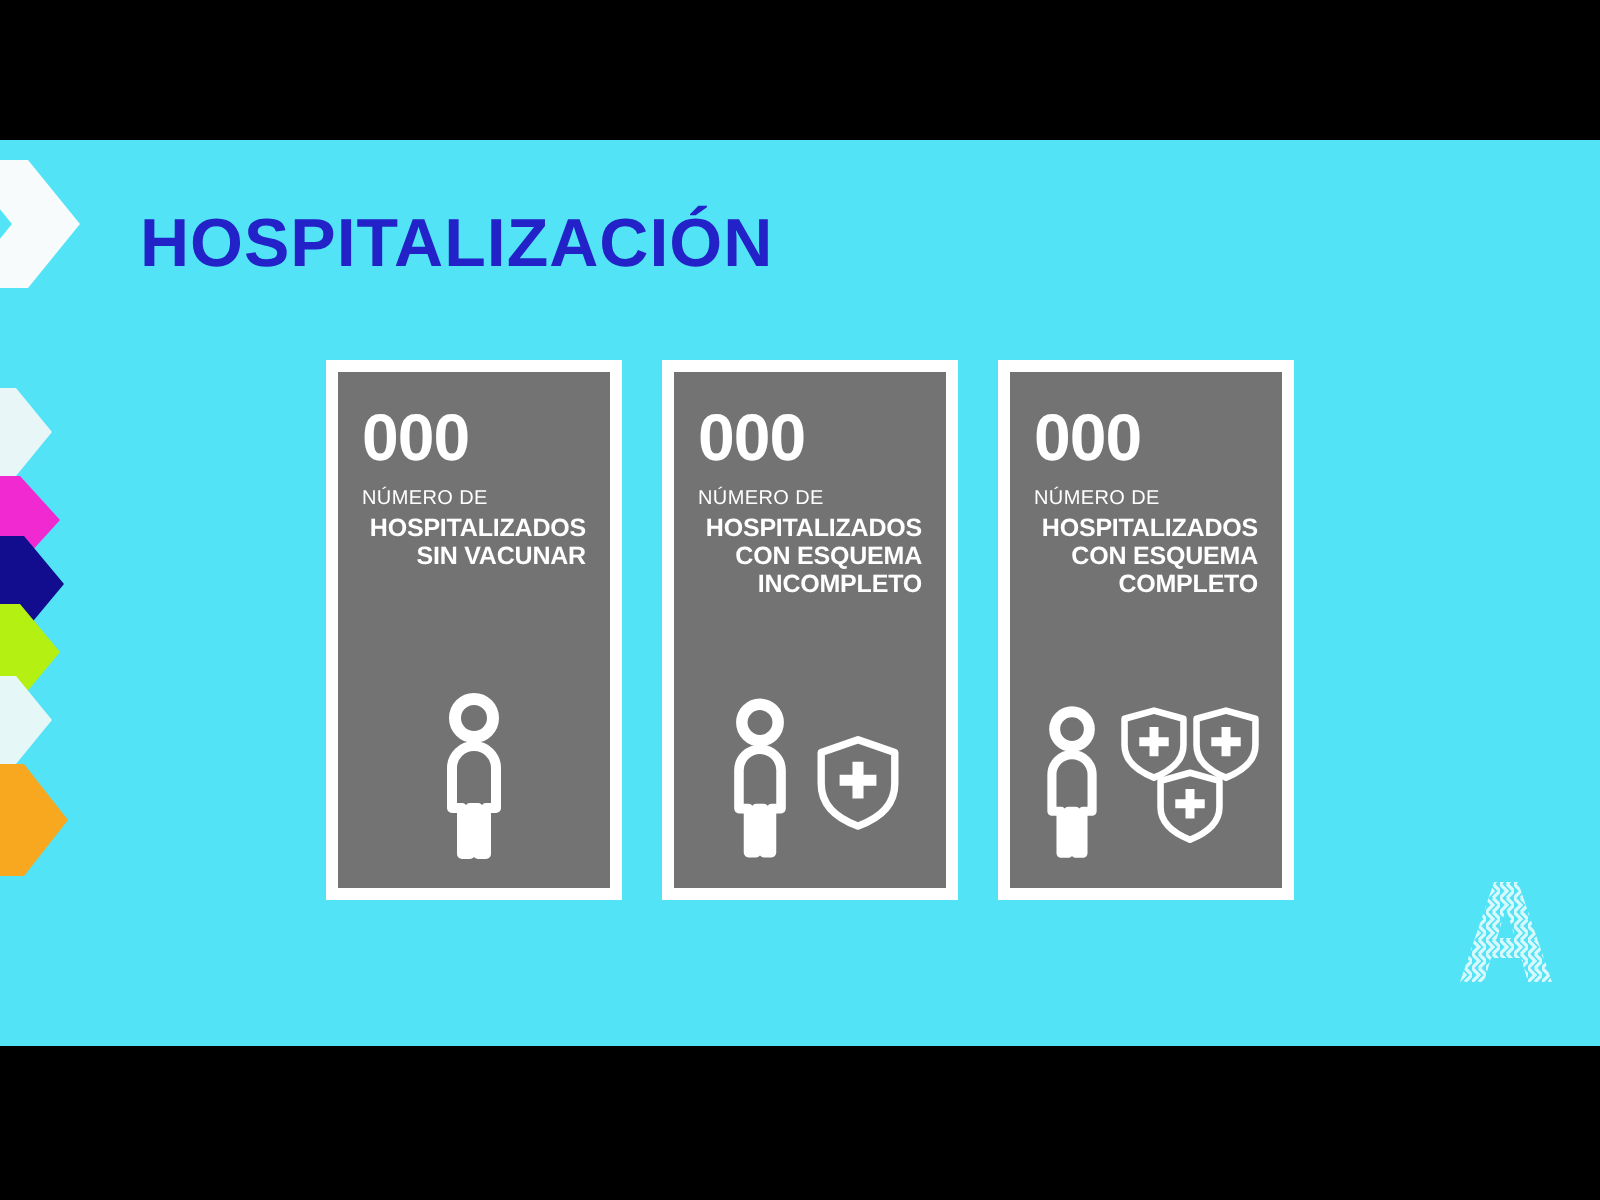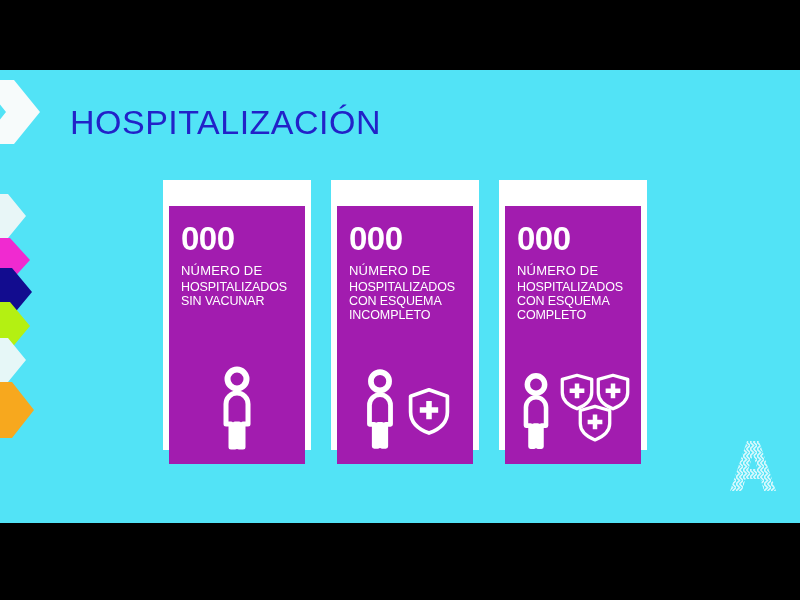--- a/index.html
+++ b/index.html
@@ -49,21 +49,21 @@
     height: 453px;
     pointer-events: none;
   }
 
   
   #page-title {
     position: absolute;
     left: 70px;
     top: 33px;
     font-size: 34px;
-    font-weight: normal;
+    font-weight: bold;
     letter-spacing: 0.5px;
     color: #2222c8;
     font-family: "Liberation Sans", sans-serif;
     white-space: nowrap;
   }
 
   
   #cards {
     position: absolute;
     left: 163px;
@@ -74,50 +74,50 @@
   .card {
     width: 148px;
     height: 270px;
     background: #ffffff;
     padding: 6px;
     box-sizing: border-box;
   }
   .card-inner {
     width: 100%;
     height: 100%;
-    background: #a21caf;
+    background: #737373;
     box-sizing: border-box;
     padding: 16px 12px 10px 12px;
     position: relative;
-    margin-top: 20px;
   }
   .card-number {
     color: #ffffff;
     font-size: 33px;
     font-weight: bold;
     line-height: 1;
     letter-spacing: -0.5px;
     margin: 0 0 9px 0;
   }
   .card-kicker {
     color: #ffffff;
-    font-size: 13px;
+    font-size: 10px;
     font-weight: normal;
     letter-spacing: 0.2px;
     line-height: 1.15;
     margin: 0 0 1px 0;
   }
   .card-label {
     color: #ffffff;
     font-size: 12.5px;
-    font-weight: normal;
+    font-weight: bold;
     line-height: 1.12;
     letter-spacing: -0.1px;
     margin: 0;
     text-transform: uppercase;
+    text-align: right;
   }
   .card-icons {
     position: absolute;
     left: 0;
     right: 0;
     bottom: 14px;
     height: 86px;
   }
   .icon-row {
     position: absolute;

